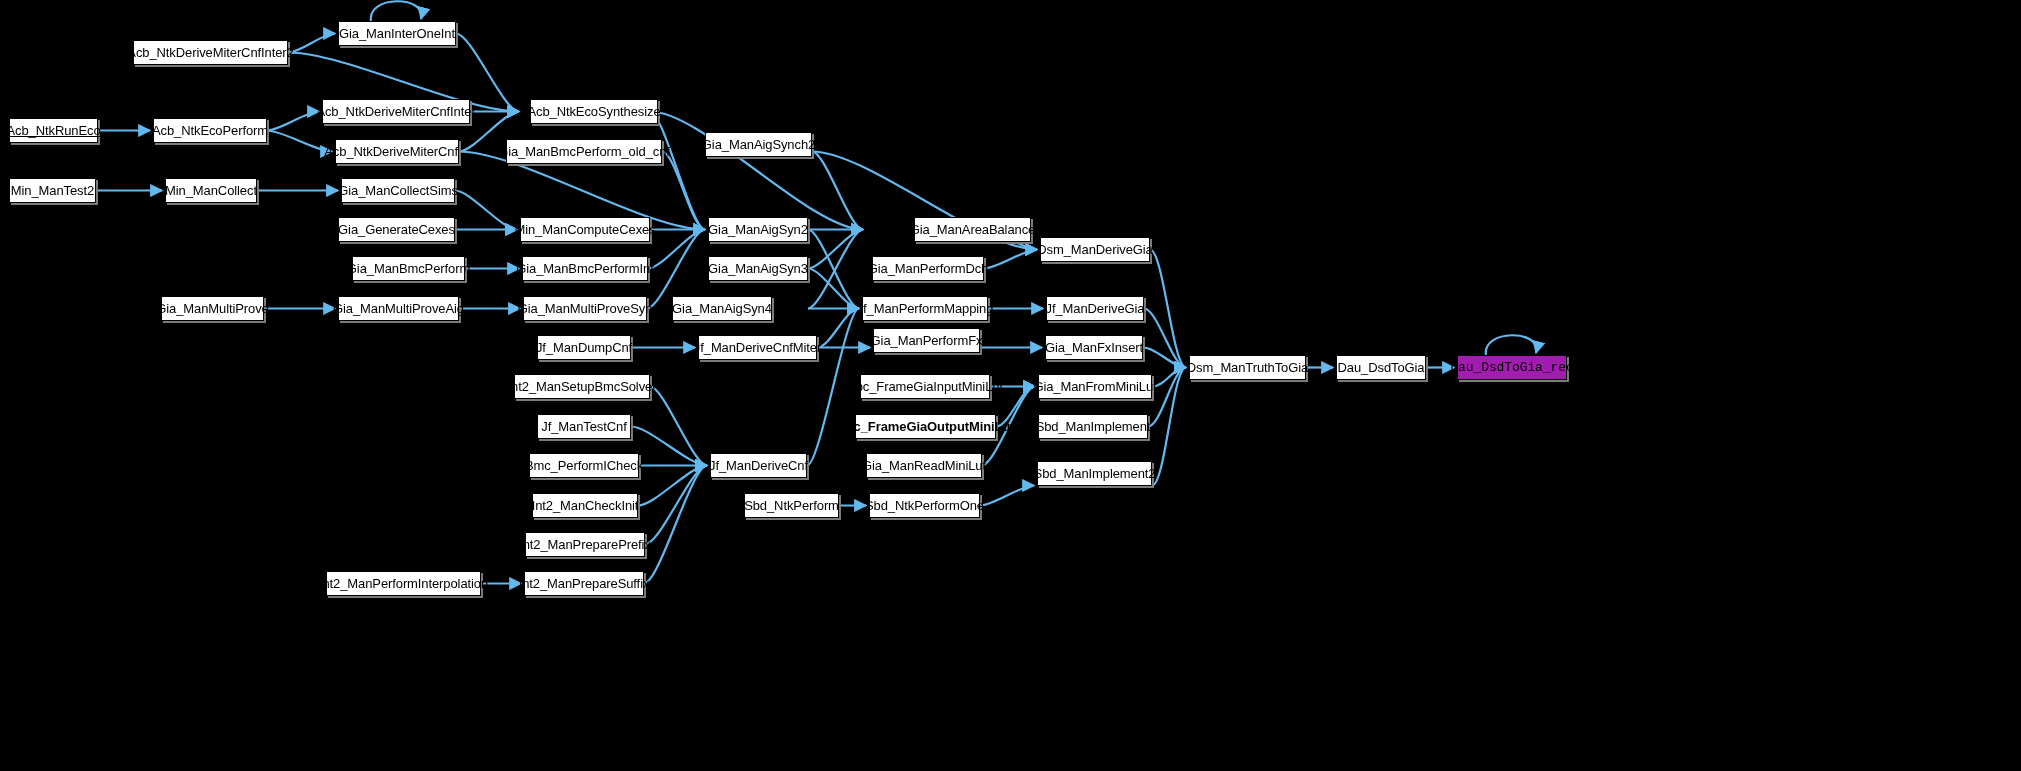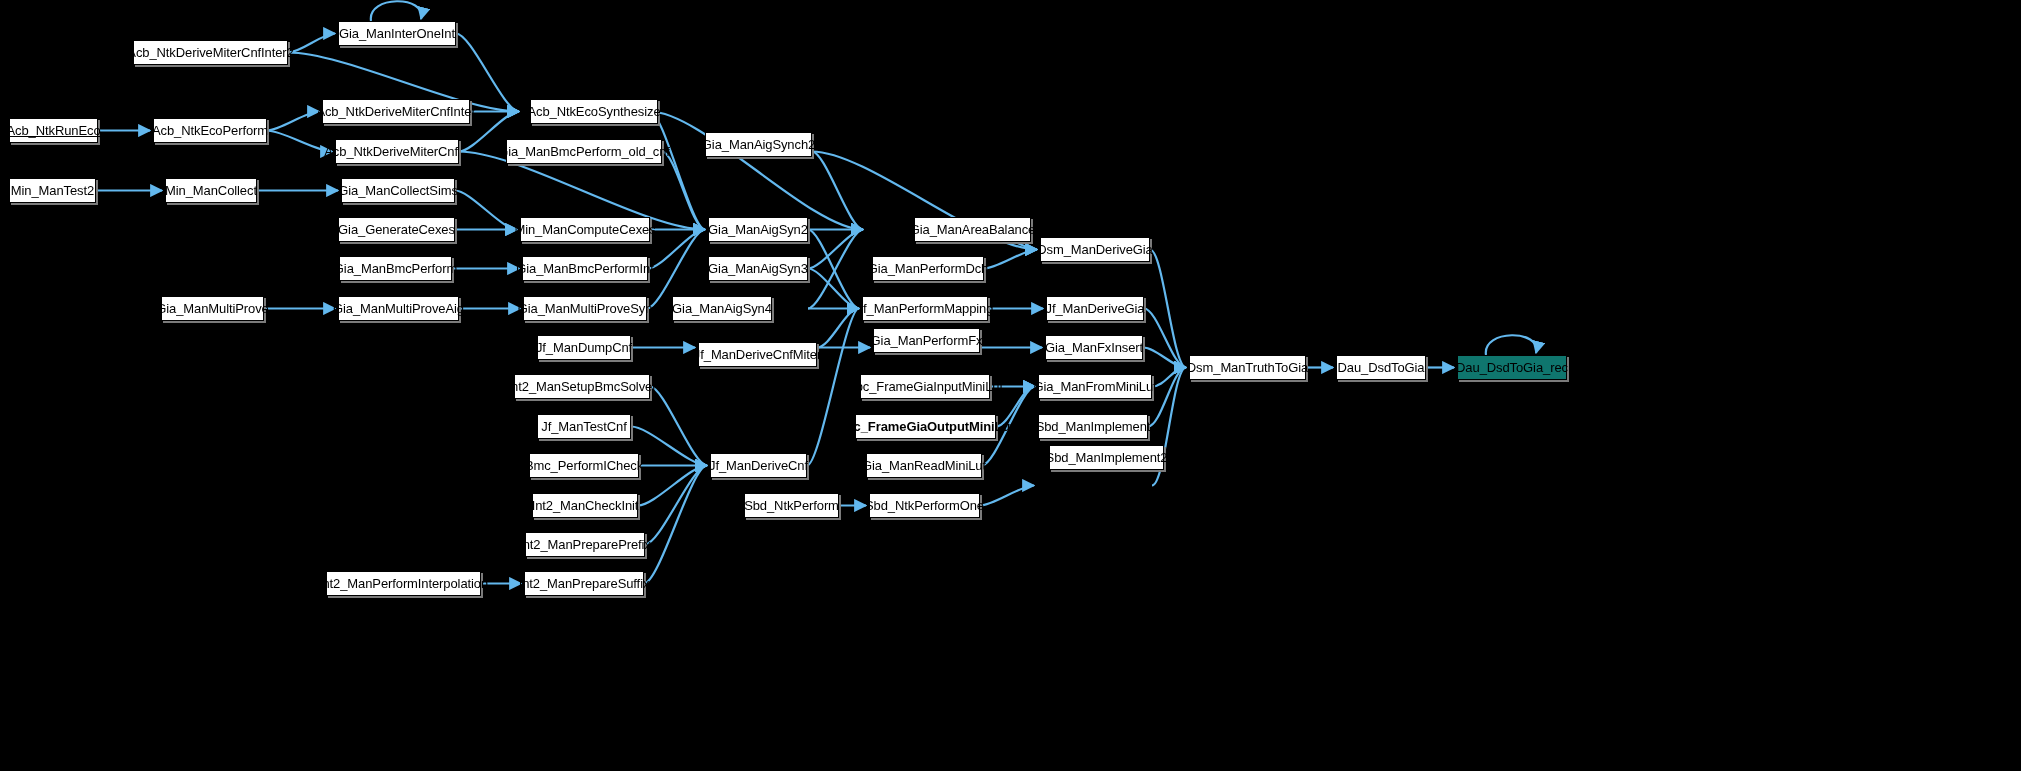--- a/index.html
+++ b/index.html
@@ -33,21 +33,22 @@
     justify-content: center;
     height: 25px;
     color: #000000;
     font-size: 13px;
     line-height: 13px;
     white-space: nowrap;
     letter-spacing: -0.1px;
     z-index: 5;
   }
   .node.highlight {
-    background: #0f766e;
+    background: #a21caf;
+    font-family: Liberation Mono, monospace;
   }
   .node .lbl {
     pointer-events: none;
   }
 </style>
 </head>
 <body>
 
 <div id="graph-root">
   <svg id="edges" xmlns="http://www.w3.org/2000/svg">
@@ -164,21 +165,21 @@
       </div>
       <div class="node" style="left: 708px; top: 217px; width: 100px;">
         <span class="lbl">Gia_ManAigSyn2</span>
       </div>
       <div class="node" style="left: 866px; top: 217px; width: 117px; margin-left: 48px;">
         <span class="lbl">Gia_ManAreaBalance</span>
       </div>
       <div class="node" style="left: 1040px; top: 237px; width: 110px;">
         <span class="lbl">Dsm_ManDeriveGia</span>
       </div>
-      <div class="node" style="left: 339px; top: 256px; width: 113px;">
+      <div class="node" style="left: 352px; top: 256px; width: 113px;">
         <span class="lbl">Gia_ManBmcPerform</span>
       </div>
       <div class="node" style="left: 522px; top: 256px; width: 126px;">
         <span class="lbl">Gia_ManBmcPerformInt</span>
       </div>
       <div class="node" style="left: 708px; top: 256px; width: 100px;">
         <span class="lbl">Gia_ManAigSyn3</span>
       </div>
       <div class="node" style="left: 872px; top: 256px; width: 112px;">
         <span class="lbl">Gia_ManPerformDch</span>
@@ -197,21 +198,21 @@
       </div>
       <div class="node" style="left: 862px; top: 296px; width: 126px;">
         <span class="lbl">Jf_ManPerformMapping</span>
       </div>
       <div class="node" style="left: 1046px; top: 296px; width: 98px;">
         <span class="lbl">Jf_ManDeriveGia</span>
       </div>
       <div class="node" style="left: 537px; top: 335px; width: 94px;">
         <span class="lbl">Jf_ManDumpCnf</span>
       </div>
-      <div class="node" style="left: 698px; top: 342px; width: 119px;">
+      <div class="node" style="left: 698px; top: 335px; width: 119px;">
         <span class="lbl">Jf_ManDeriveCnfMiter</span>
       </div>
       <div class="node" style="left: 873px; top: 328px; width: 107px;">
         <span class="lbl">Gia_ManPerformFx</span>
       </div>
       <div class="node" style="left: 1045px; top: 335px; width: 98px;">
         <span class="lbl">Gia_ManFxInsert</span>
       </div>
       <div class="node" style="left: 1189px; top: 355px; width: 117px;">
         <span class="lbl">Dsm_ManTruthToGia</span>
@@ -251,21 +252,21 @@
       </div>
       <div class="node" style="left: 532px; top: 493px; width: 106px;">
         <span class="lbl">Int2_ManCheckInit</span>
       </div>
       <div class="node" style="left: 709px; top: 493px; width: 95px; margin-left: 35px;">
         <span class="lbl">Sbd_NtkPerform</span>
       </div>
       <div class="node" style="left: 869px; top: 493px; width: 111px;">
         <span class="lbl">Sbd_NtkPerformOne</span>
       </div>
-      <div class="node" style="left: 1037px; top: 445px; width: 115px; margin-left: 12px;">
+      <div class="node" style="left: 1037px; top: 461px; width: 115px;">
         <span class="lbl">Sbd_ManImplement2</span>
       </div>
       <div class="node" style="left: 525px; top: 532px; width: 120px;">
         <span class="lbl">Int2_ManPreparePrefix</span>
       </div>
       <div class="node" style="left: 326px; top: 571px; width: 155px;">
         <span class="lbl">Int2_ManPerformInterpolation</span>
       </div>
       <div class="node" style="left: 524px; top: 571px; width: 120px;">
         <span class="lbl">Int2_ManPrepareSuffix</span>

